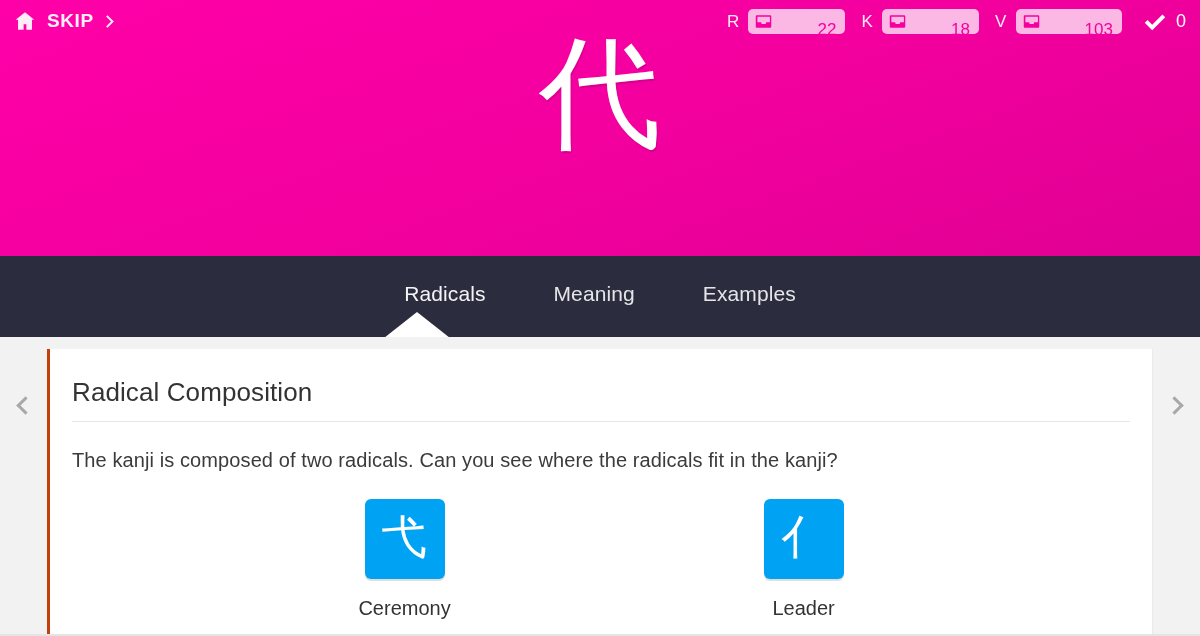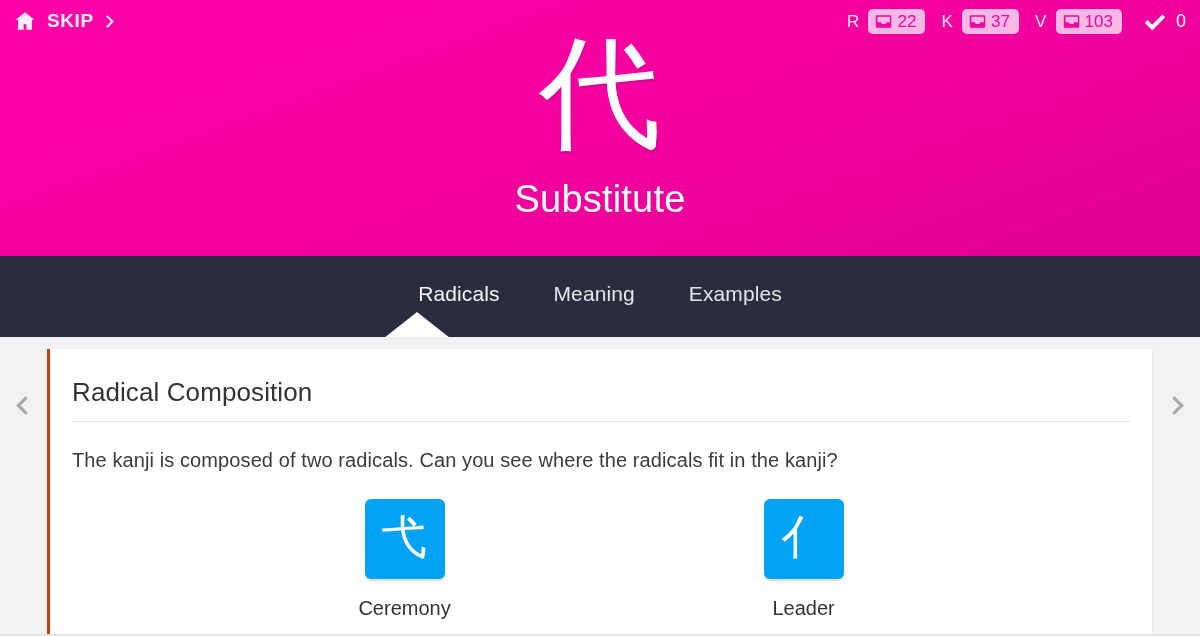--- a/index.html
+++ b/index.html
@@ -98,21 +98,22 @@
     height: 25px;
     cursor: pointer;
   }
   .tray-icon { width: 17px; height: 15px; display: block; }
   .stat-num {
     color: #f5009f;
     font-size: 17px;
     font-weight: 400;
     line-height: 1;
     position: relative;
-    top: 0px;
+    top: 8px;
+    margin-left: 40px;
   }
   .check-group {
     display: flex;
     align-items: center;
     margin-left: 22px;
     gap: 10px;
   }
   .check-icon { width: 22px; height: 18px; display: block; }
   .check-num {
     color: #ffffff;
@@ -148,21 +149,21 @@
 
   
   .tabbar {
     position: relative;
     width: 1200px;
     height: 81px;
     background: #2b2d3e;
     display: flex;
     align-items: center;
     justify-content: center;
-    gap: 0px;
+    gap: 14px;
   }
   .tab {
     color: rgba(255,255,255,.95);
     font-size: 21px;
     font-weight: 300;
     padding: 0 27px;
     cursor: pointer;
     letter-spacing: .1px;
     position: relative;
     top: -3px;
@@ -312,21 +313,21 @@
             <span class="stat-num">22</span>
           </span>
         </div>
 
         <div class="stat-group">
           <span class="stat-letter">K</span>
           <span class="stat-pill">
             <svg class="tray-icon" viewBox="0 0 22 19">
               <path fill="#f5009f" d="M2.2 1.4h17.6c.7 0 1.2.5 1.2 1.2v13.8c0 .7-.5 1.2-1.2 1.2H2.2c-.7 0-1.2-.5-1.2-1.2V2.6c0-.7.5-1.2 1.2-1.2zm.9 2v7.1h4.2c.4 0 .7.2.8.6l.5 1.6h5.2l.5-1.6c.1-.4.4-.6.8-.6h4.2V3.4H3.1z"></path>
             </svg>
-            <span class="stat-num">37</span>
+            <span class="stat-num">18</span>
           </span>
         </div>
 
         <div class="stat-group">
           <span class="stat-letter">V</span>
           <span class="stat-pill">
             <svg class="tray-icon" viewBox="0 0 22 19">
               <path fill="#f5009f" d="M2.2 1.4h17.6c.7 0 1.2.5 1.2 1.2v13.8c0 .7-.5 1.2-1.2 1.2H2.2c-.7 0-1.2-.5-1.2-1.2V2.6c0-.7.5-1.2 1.2-1.2zm.9 2v7.1h4.2c.4 0 .7.2.8.6l.5 1.6h5.2l.5-1.6c.1-.4.4-.6.8-.6h4.2V3.4H3.1z"></path>
             </svg>
             <span class="stat-num">103</span>
@@ -338,21 +339,20 @@
             <path fill="#ffffff" d="M8.9 19.2 0.6 10.9l3.1-3.1 5.2 5.2L20.3 1.6l3.1 3.1z"></path>
           </svg>
           <span class="check-num">0</span>
         </div>
 
       </div>
     </div>
 
     <div class="kanji-block">
       <span class="kanji-char">代</span>
-      <div class="kanji-meaning">Substitute</div>
     </div>
   </div>
 
   <div class="tabbar">
     <div class="tab">Radicals</div>
     <div class="tab inactive">Meaning</div>
     <div class="tab inactive">Examples</div>
     <div class="tab-pointer"></div>
   </div>
 

